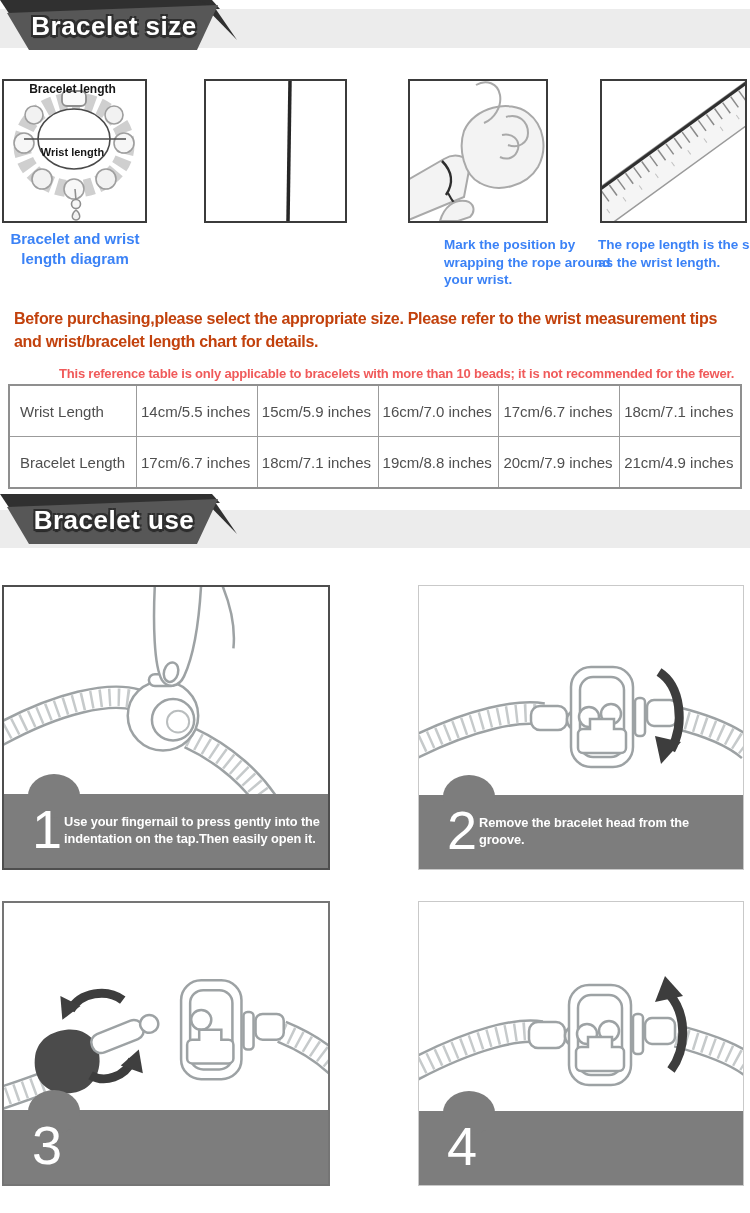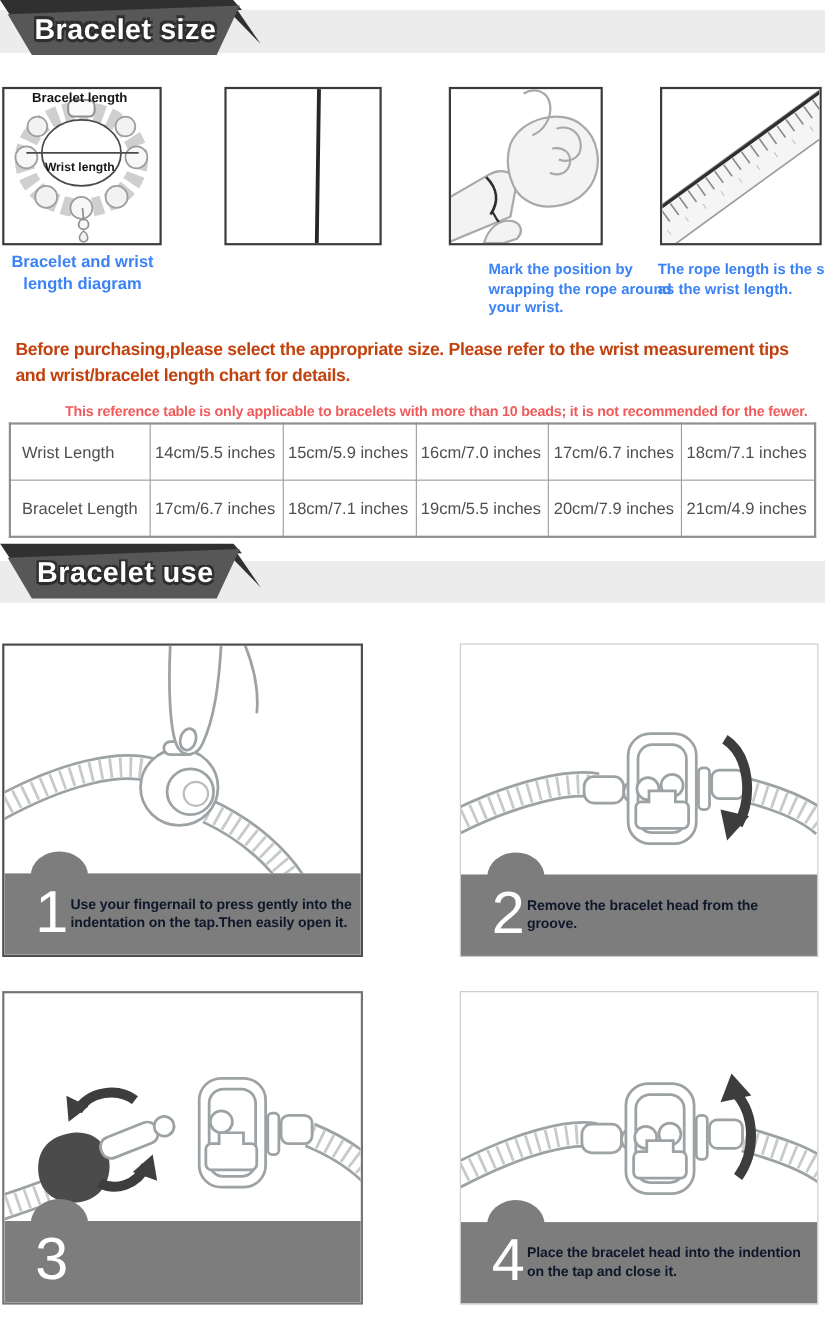--- a/index.html
+++ b/index.html
@@ -31,21 +31,21 @@
   .size-table{border:2px solid #8f8f8f;}
   .size-table td.rowhead{width:112px;text-align:left;padding-left:10px;}
   
   .panel{position:absolute;width:328px;height:285px;background:#fff;box-sizing:border-box;overflow:hidden;}
   .panel .art{position:absolute;left:0;top:0;right:0;bottom:74px;}
   .panel .art svg{display:block;width:100%;height:100%;}
   .panel .bar{position:absolute;left:0;right:0;bottom:0;height:74px;background:#7d7d7d;}
   .panel .bump{position:absolute;top:-20px;left:24px;width:52px;height:44px;border-radius:50%;background:#7d7d7d;}
   .panel .num{position:absolute;left:28px;top:8px;font-size:54px;line-height:1;font-weight:400;color:#fff;}
   .panel .txt{position:absolute;left:60px;right:6px;top:0;bottom:0;display:flex;align-items:center;
-    color:#0f172a;font-size:12.8px;font-weight:700;letter-spacing:-0.1px;line-height:1.3;}
+    color:#ffffff;font-size:12.8px;font-weight:700;letter-spacing:-0.1px;line-height:1.3;}
   .b-dark{border:2px solid #4e4e4e;}
   .b-mid{border:2px solid #757575;}
   .b-light{border:1px solid #c9c9c9;}
   .ln{stroke:#9da2a4;stroke-width:2.5;fill:#fff;}
   .lnf{stroke:#9da2a4;stroke-width:2.5;fill:none;}
   .tube-o{stroke:#9da2a4;stroke-width:24;fill:none;}
   .tube-i{stroke:#ffffff;stroke-width:19;fill:none;}
   .tube-t{stroke:#c6cacb;stroke-width:18;fill:none;stroke-dasharray:2.5 6.5;}
   .arrow{stroke:#3d3d3d;stroke-width:9;fill:none;}
 </style>
@@ -129,21 +129,21 @@
         <td>14cm/5.5 inches</td>
         <td>15cm/5.9 inches</td>
         <td>16cm/7.0 inches</td>
         <td>17cm/6.7 inches</td>
         <td>18cm/7.1 inches</td>
       </tr>
       <tr>
         <td class="rowhead">Bracelet Length</td>
         <td>17cm/6.7 inches</td>
         <td>18cm/7.1 inches</td>
-        <td>19cm/5.5 inches</td>
+        <td>19cm/8.8 inches</td>
         <td>20cm/7.9 inches</td>
         <td>21cm/4.9 inches</td>
       </tr>
     </tbody>
   </table>
 
   <div class="strip" style="top:510px;height:38px;"></div>
   <div class="ribbon" style="top:494px;">
     <svg width="250" height="55" viewBox="0 0 250 55">
       <polygon points="0,0 212,0 220,9 10,15" fill="#303030"></polygon>
@@ -269,19 +269,16 @@
         </g>
         <rect x="214" y="112" width="10" height="40" rx="4" class="ln"></rect>
         <rect x="226" y="116" width="30" height="26" rx="7" class="ln"></rect>
         <path class="arrow" d="M252,168 C268,146 268,112 250,92"></path>
         <polygon points="236,100 246,74 264,94" fill="#3d3d3d"></polygon>
       </svg>
     </div>
     <div class="bar">
       <div class="bump"></div>
       <span class="num">4</span>
-      <div class="txt">
-          <span>Place the bracelet head into the indention on the tap and close it.</span>
-        </div>
     </div>
   </div>
 
 </div>
 
 </body></html>

